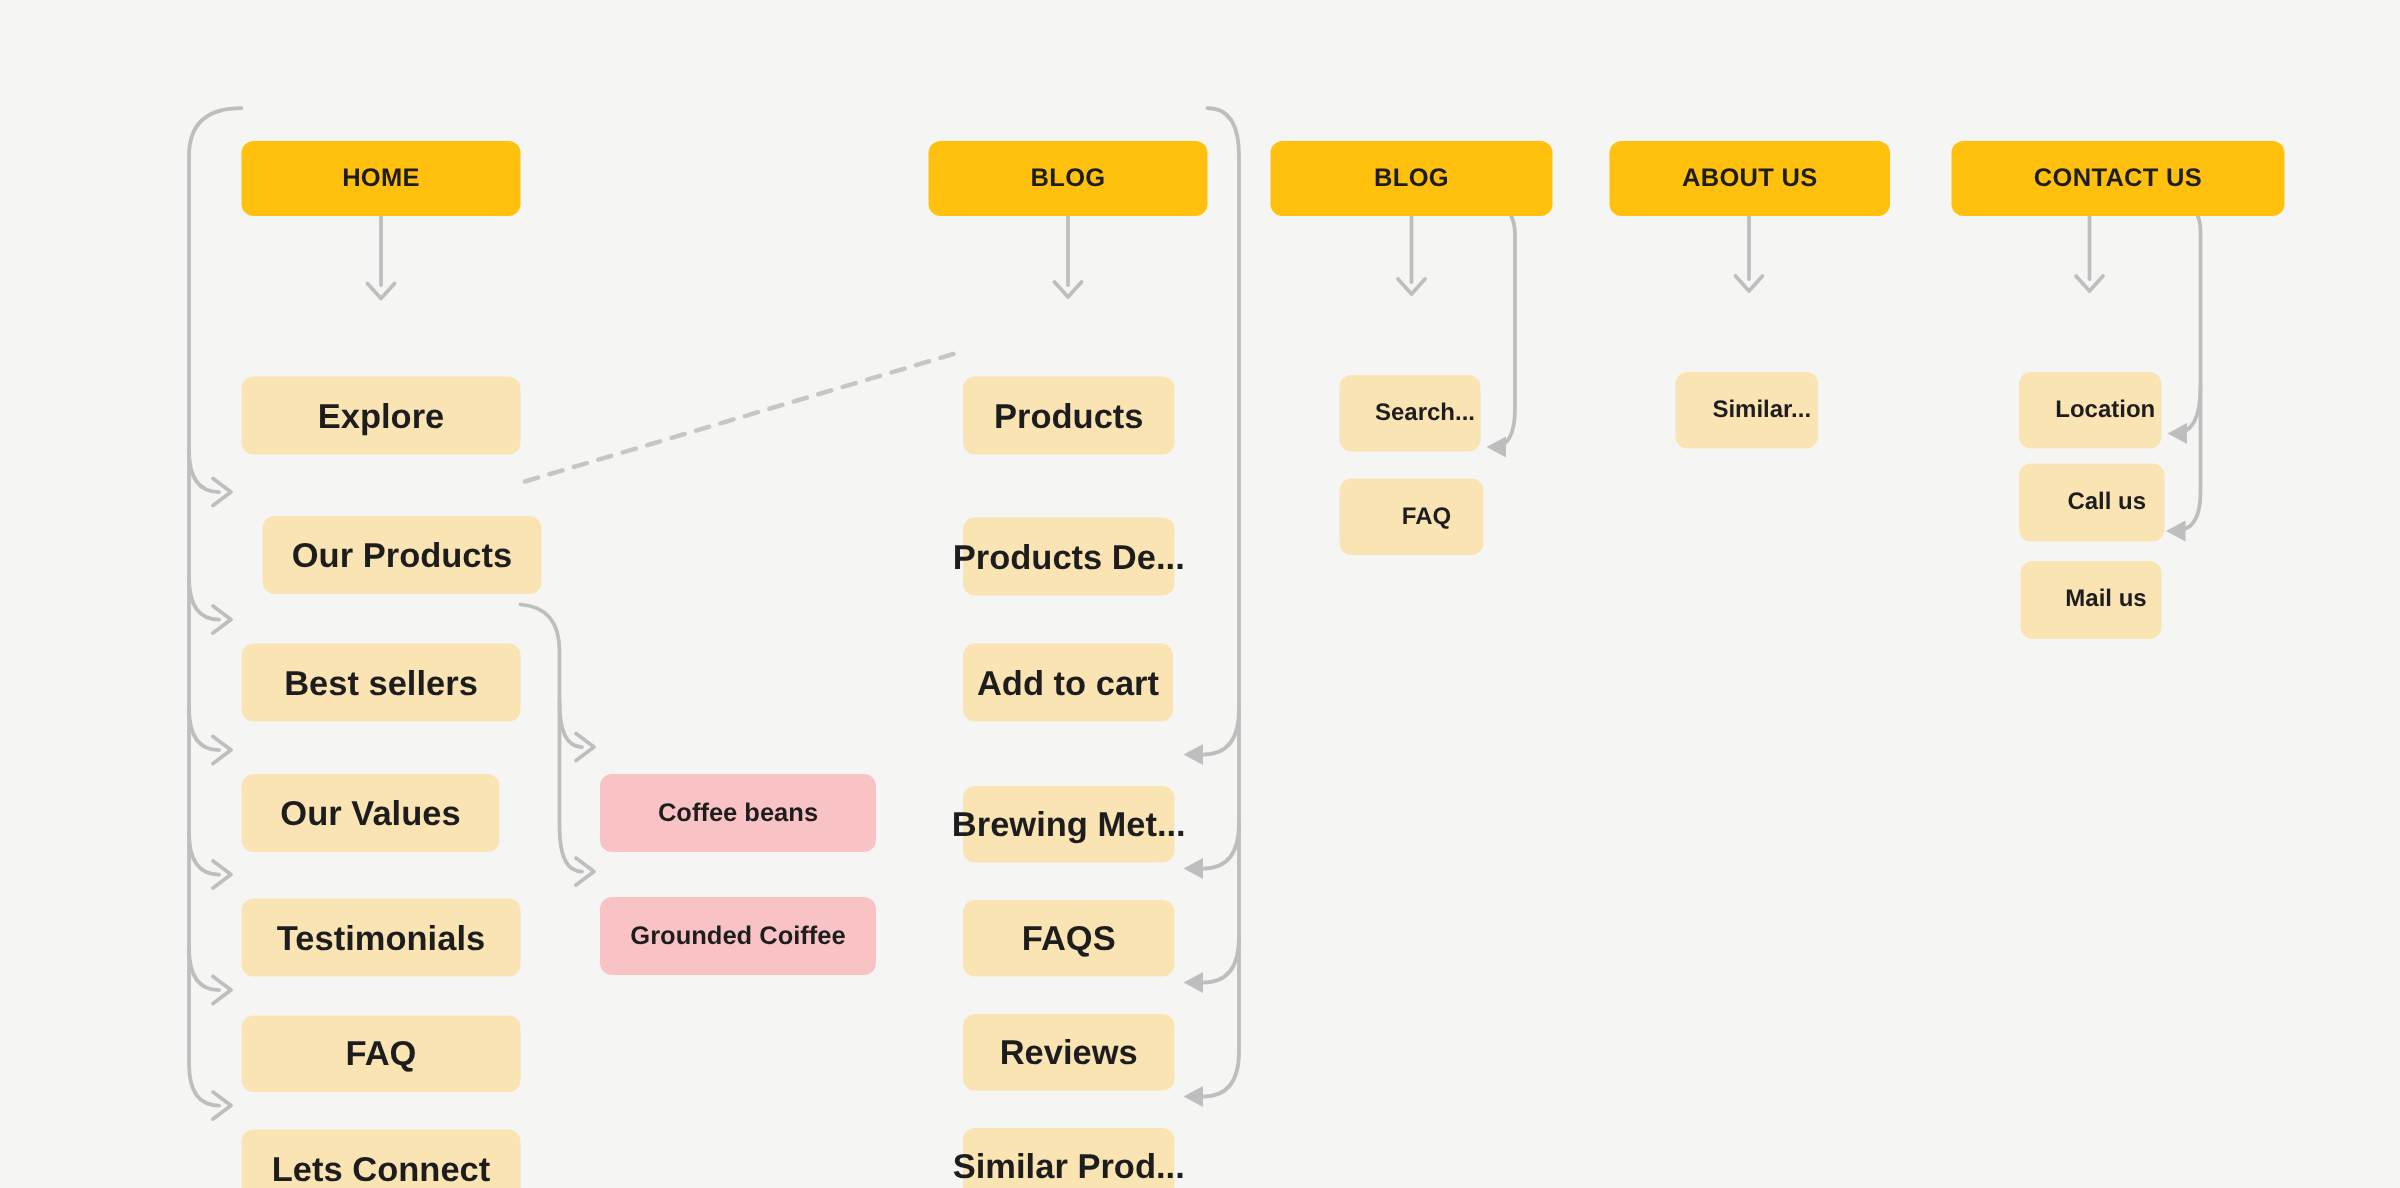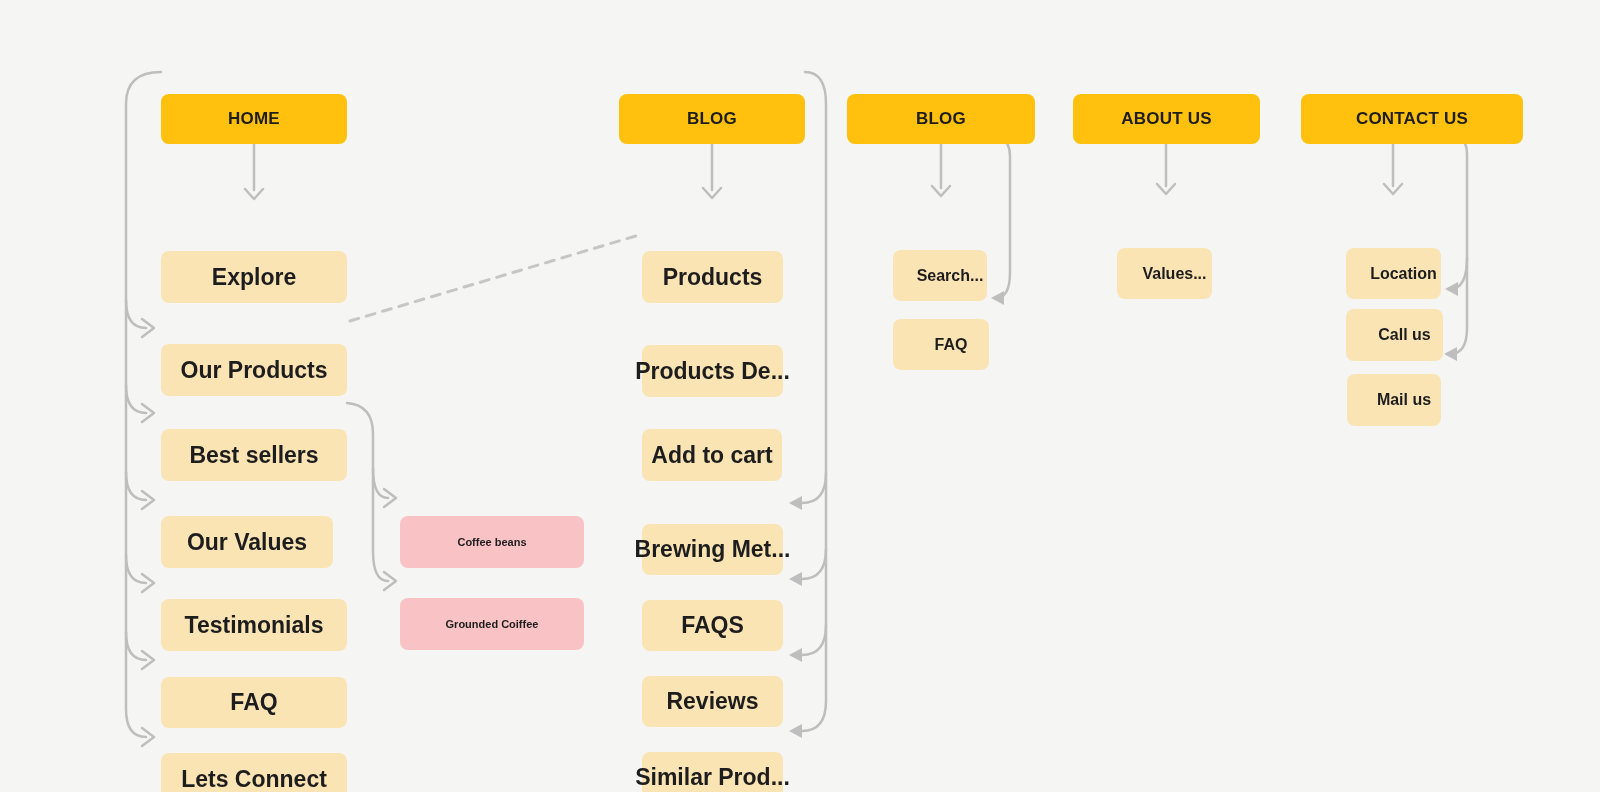--- a/index.html
+++ b/index.html
@@ -25,21 +25,21 @@
   .node{
     position:absolute;display:flex;align-items:center;justify-content:center;
     border-radius:8px;color:var(--text);font-weight:700;text-align:center;
     cursor:default;
     margin-top:46px;
   }
   .node.header{background:var(--header-fill);height:50px;font-size:17px;letter-spacing:.2px;}
   .node.page{background:var(--page-fill);height:52px;font-size:23px;}
   .node.page.short{height:51px;}
   .node.page.small{height:51px;font-size:16px;padding-left:20px;}
-  .node.highlight{background:var(--highlight-fill);height:52px;font-size:11px;}
+  .node.highlight{background:var(--highlight-fill);height:52px;font-size:17px;}
   .lbl{white-space:nowrap;}
 </style>
 </head>
 <body>
 
 <div class="canvas">
 
   <svg class="edges" viewBox="0 0 1600 792" aria-hidden="true">
 
     <g>
@@ -124,21 +124,21 @@
       <polygon points="1445,289 1458,282 1458,296"></polygon>
     </g>
   </svg>
 
   <div class="node header" style="left:161px;top:48px;width:186px">
     <span class="lbl">HOME</span>
   </div>
   <div class="node page" style="left:161px;top:205px;width:186px">
     <span class="lbl">Explore</span>
   </div>
-  <div class="node page" style="left:161px;top:298px;width:186px">
+  <div class="node page" style="left:175px;top:298px;width:186px">
     <span class="lbl">Our Products</span>
   </div>
   <div class="node page" style="left:161px;top:383px;width:186px">
     <span class="lbl">Best sellers</span>
   </div>
   <div class="node page" style="left:161px;top:470px;width:172px">
     <span class="lbl">Our Values</span>
   </div>
   <div class="node page" style="left:161px;top:553px;width:186px">
     <span class="lbl">Testimonials</span>
@@ -189,21 +189,21 @@
     <span class="lbl">Search...</span>
   </div>
   <div class="node page small" style="left:893px;top:273px;width:96px">
     <span class="lbl">FAQ</span>
   </div>
 
   <div class="node header" style="left:1073px;top:48px;width:187px">
     <span class="lbl">ABOUT US</span>
   </div>
   <div class="node page small" style="left:1117px;top:202px;width:95px">
-    <span class="lbl">Values...</span>
+    <span class="lbl">Similar...</span>
   </div>
 
   <div class="node header" style="left:1301px;top:48px;width:222px">
     <span class="lbl">CONTACT US</span>
   </div>
   <div class="node page small" style="left:1346px;top:202px;width:95px">
     <span class="lbl">Location</span>
   </div>
   <div class="node page small" style="left:1346px;top:263px;width:97px;height:52px">
     <span class="lbl">Call us</span>

